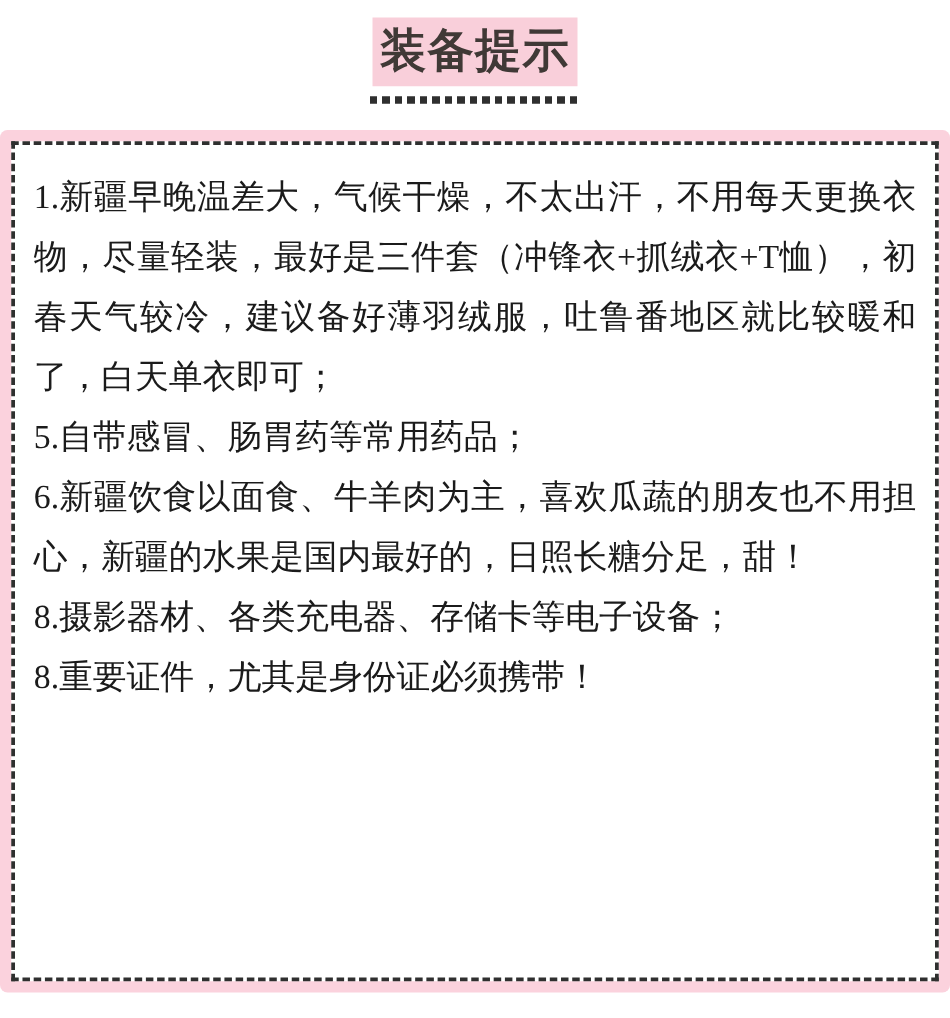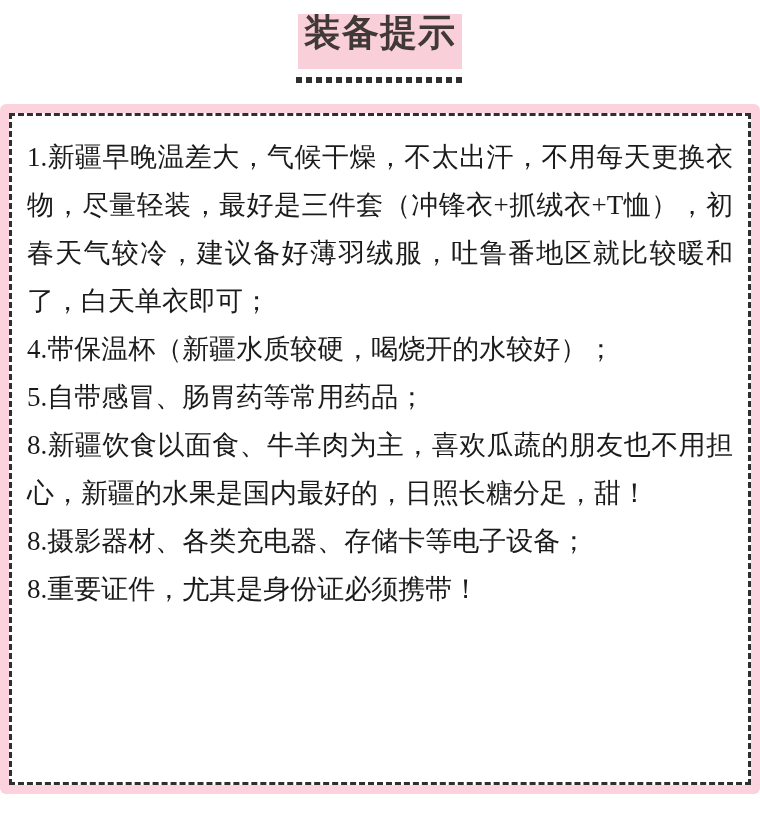--- a/index.html
+++ b/index.html
@@ -13,21 +13,21 @@
   html,body{background:#ffffff;}
   body{
     width:760px;height:814px;
     font-family:"Liberation Serif","DejaVu Serif",serif;
     overflow:hidden;
   }
   .title-box{
     width:164px;height:55px;
     margin:14px auto 0;
     background:var(--title-bg);
-    display:flex;justify-content:center;
+    display:flex;align-items:center;justify-content:center;
   }
   .title-box h1{
     font-size:37px;
     font-weight:bold;
     color:var(--title-text);
     letter-spacing:1px;
     line-height:1;
   }
   .dotted-line{
     width:168px;height:6px;
@@ -63,20 +63,19 @@
 <div class="title-box">
   <h1>装备提示</h1>
 </div>
 
 <div class="dotted-line"></div>
 
 <div class="frame">
   <div class="inner">
     <div class="tips">
       <p>1.新疆早晚温差大，气候干燥，不太出汗，不用每天更换衣物，尽量轻装，最好是三件套（冲锋衣+抓绒衣+T恤），初春天气较冷，建议备好薄羽绒服，吐鲁番地区就比较暖和了，白天单衣即可；</p>
-      <p>4.带保温杯（新疆水质较硬，喝烧开的水较好）；</p>
       <p>5.自带感冒、肠胃药等常用药品；</p>
-      <p>8.新疆饮食以面食、牛羊肉为主，喜欢瓜蔬的朋友也不用担心，新疆的水果是国内最好的，日照长糖分足，甜！</p>
+      <p>6.新疆饮食以面食、牛羊肉为主，喜欢瓜蔬的朋友也不用担心，新疆的水果是国内最好的，日照长糖分足，甜！</p>
       <p>8.摄影器材、各类充电器、存储卡等电子设备；</p>
       <p>8.重要证件，尤其是身份证必须携带！</p>
     </div>
   </div>
 </div>
 
 </body></html>

